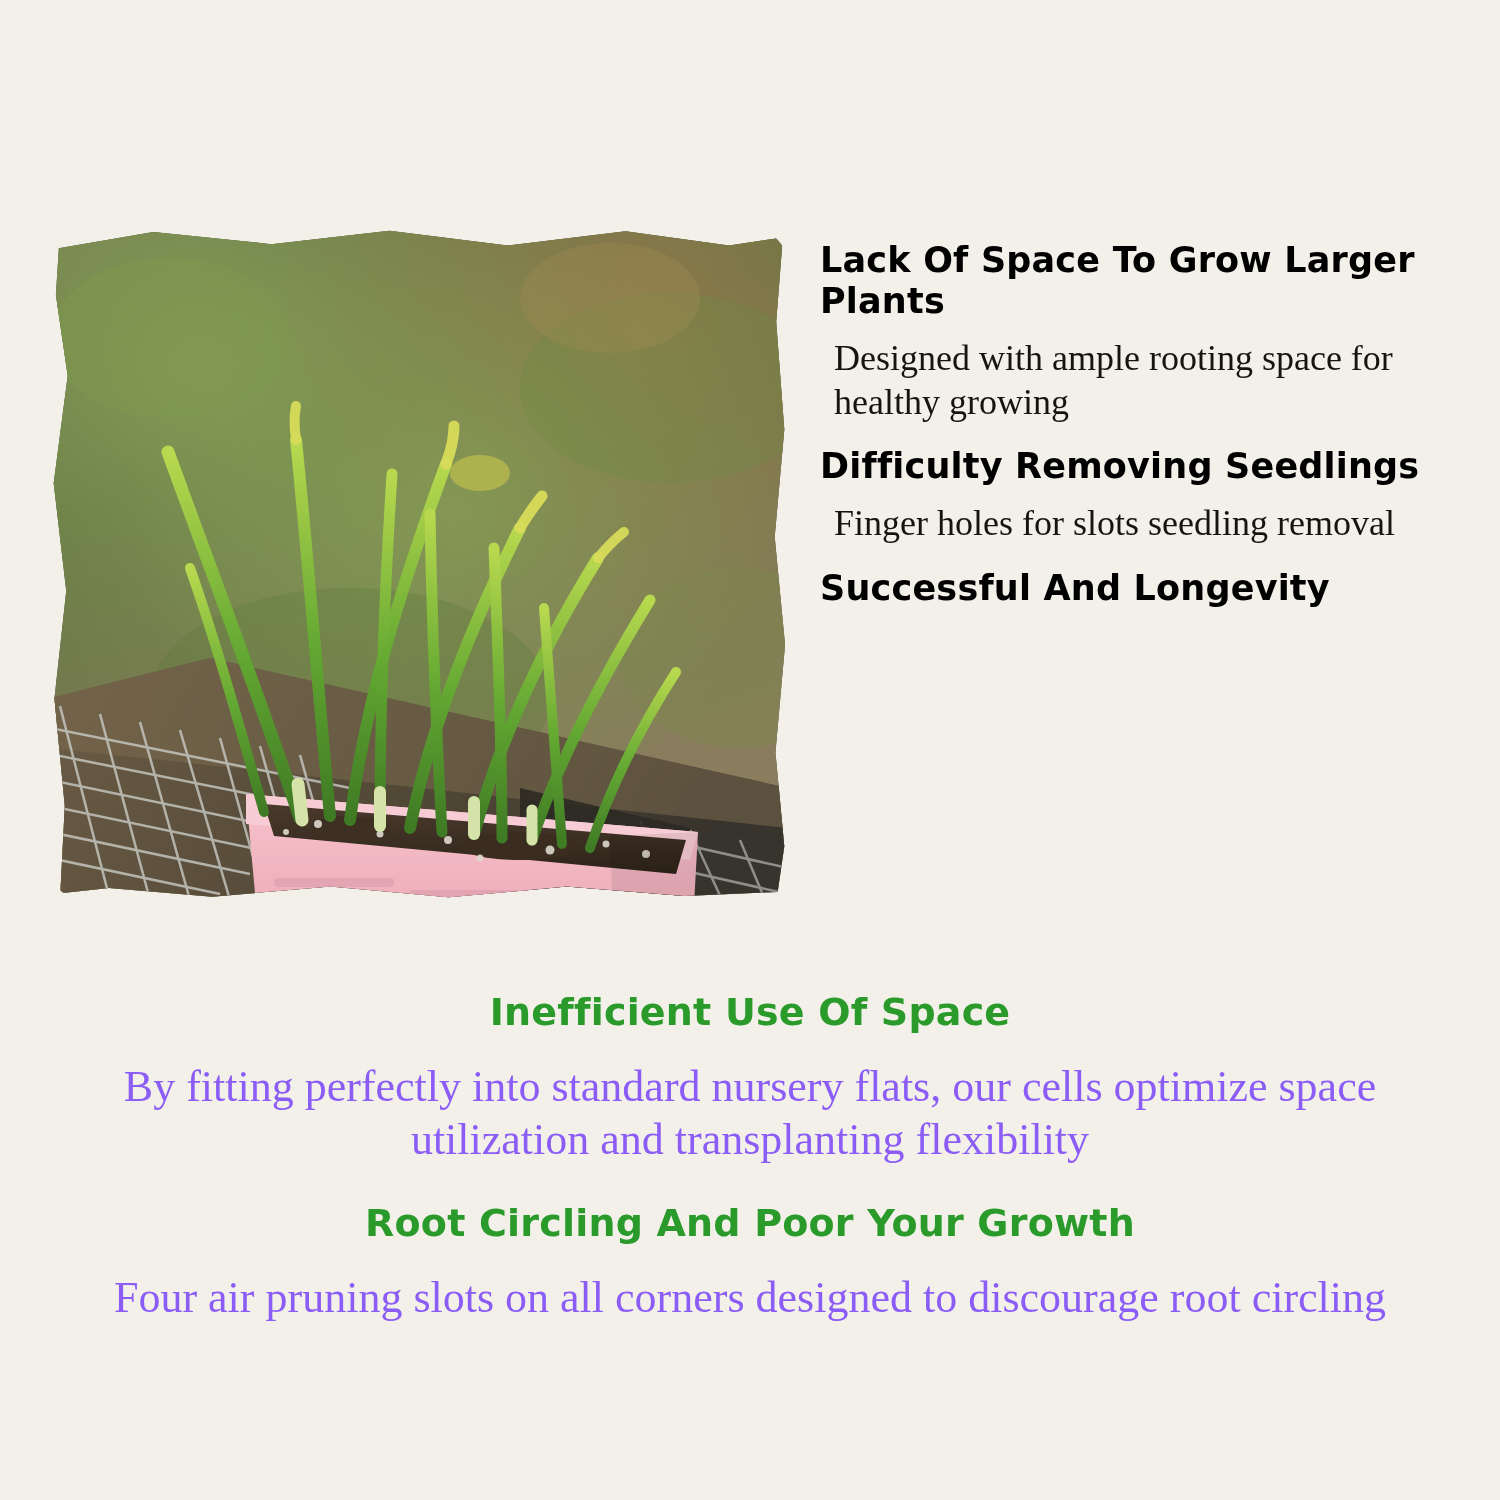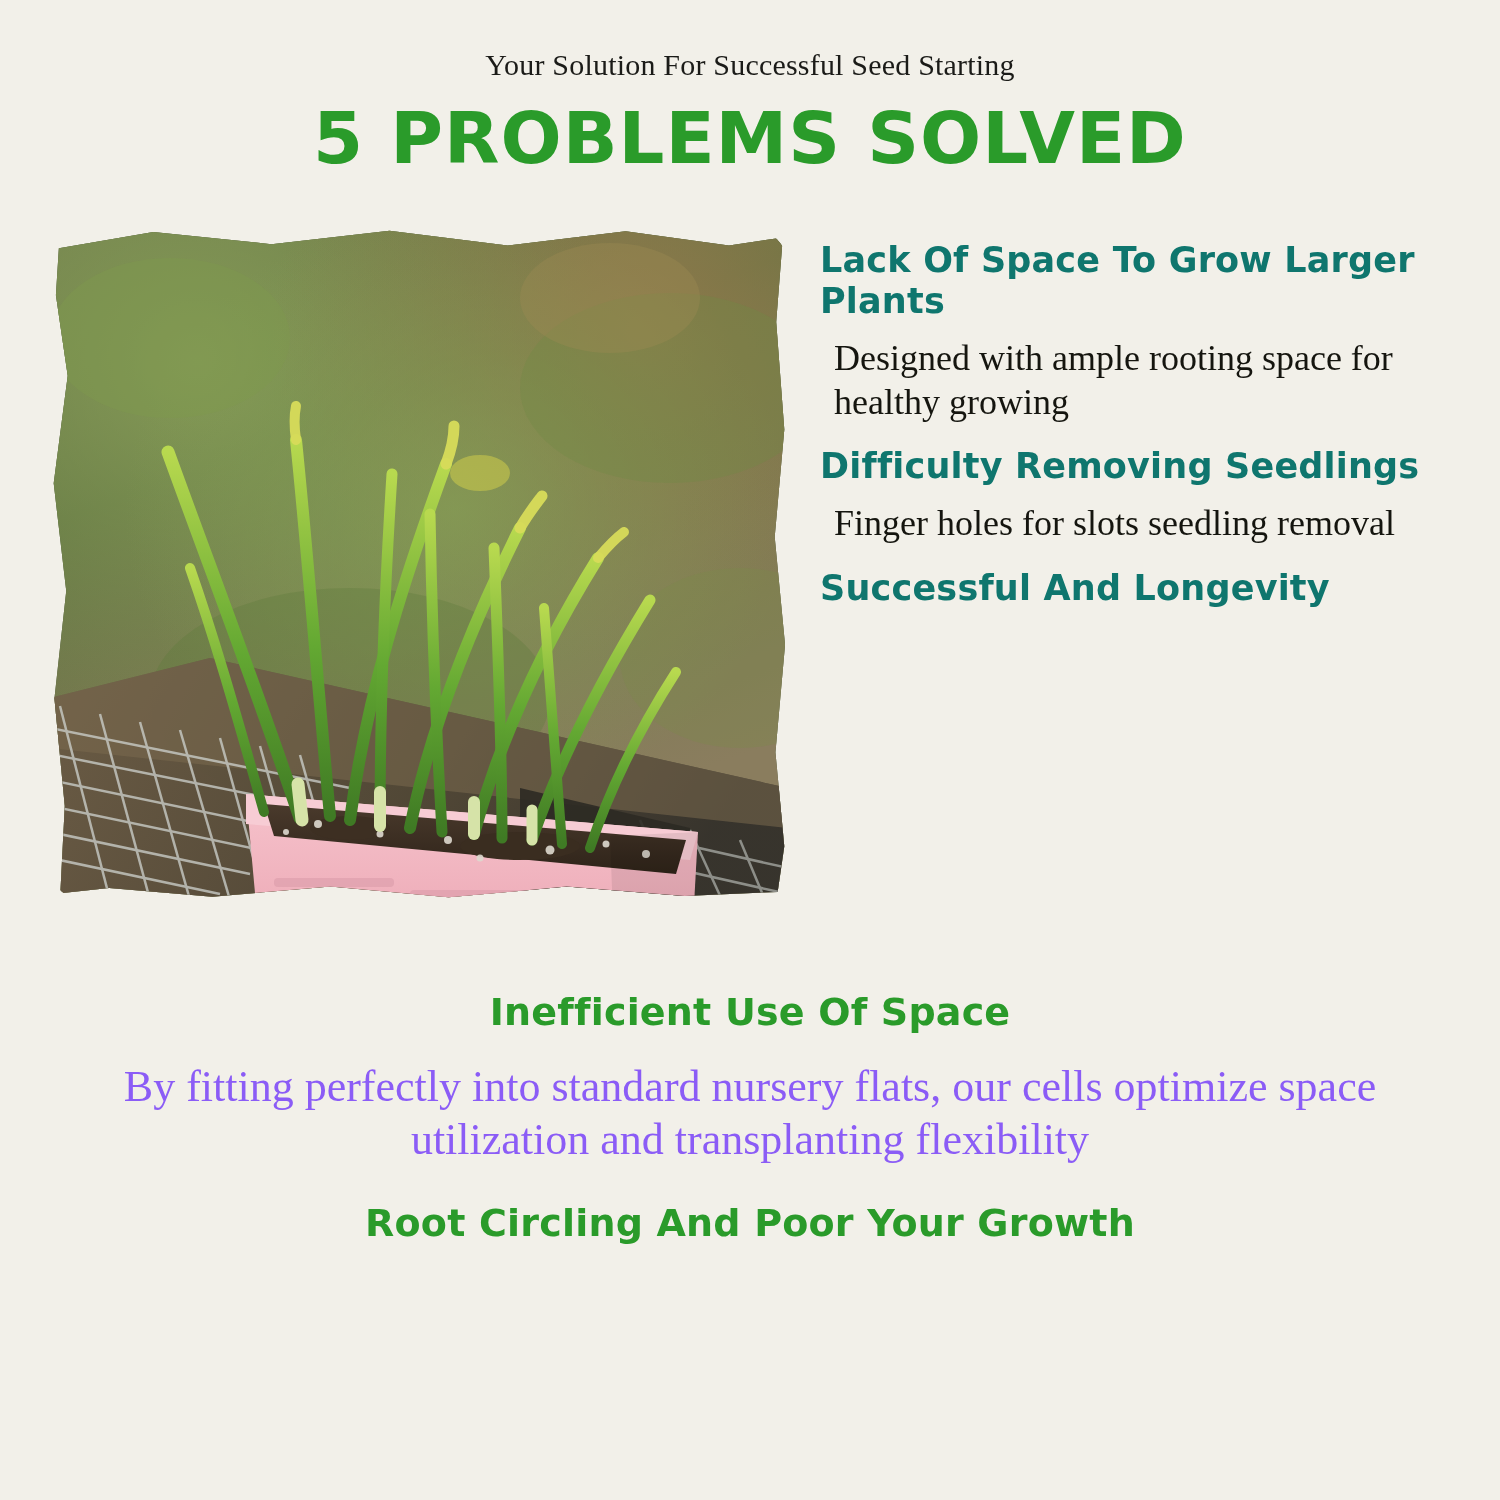--- a/index.html
+++ b/index.html
@@ -85,21 +85,21 @@
     position: absolute;
     left: 820px;
     top: 12px;
     width: 640px;
   }
   .item-title {
     font-family: "DejaVu Sans", sans-serif;
     font-weight: bold;
     font-size: 35px;
     line-height: 1.18;
-    color: #0f766e;
+    color: #000000;
     letter-spacing: 0.2px;
   }
   .item-body {
     font-family: "Liberation Serif", serif;
     font-size: 36px;
     line-height: 1.22;
     color: #15150f;
     margin-top: 14px;
     padding-left: 14px;
   }
@@ -128,24 +128,20 @@
     color: #8b5cf6;
     margin-top: 24px;
   }
   .bottom-section .block { margin-bottom: 34px; }
 </style>
 </head>
 <body>
 
 <div class="page">
 
-  <div class="header">
-    <div class="eyebrow">Your Solution For Successful Seed Starting</div>
-    <div class="headline">5 PROBLEMS SOLVED</div>
-  </div>
 
   <div class="top-section">
 
     <div class="photo-wrap">
       <div class="photo">
         <svg viewBox="0 0 738 672" preserveAspectRatio="xMidYMid slice">
           <defs>
             <linearGradient id="bgGrad" x1="0" y1="0" x2="0.4" y2="1">
               <stop offset="0%" stop-color="#6d7a4a"></stop>
               <stop offset="38%" stop-color="#5f7240"></stop>
@@ -305,16 +301,17 @@
 
   </div>
 
   <div class="bottom-section">
     <div class="block">
       <div class="b-title">Inefficient Use Of Space</div>
       <div class="b-body">By fitting perfectly into standard nursery flats, our cells optimize space utilization and transplanting flexibility</div>
     </div>
     <div class="block">
       <div class="b-title">Root Circling And Poor Your Growth</div>
+      <div class="b-body">Four air pruning slots on all corners designed to discourage root circling</div>
     </div>
   </div>
 
 </div>
 
 </body></html>

